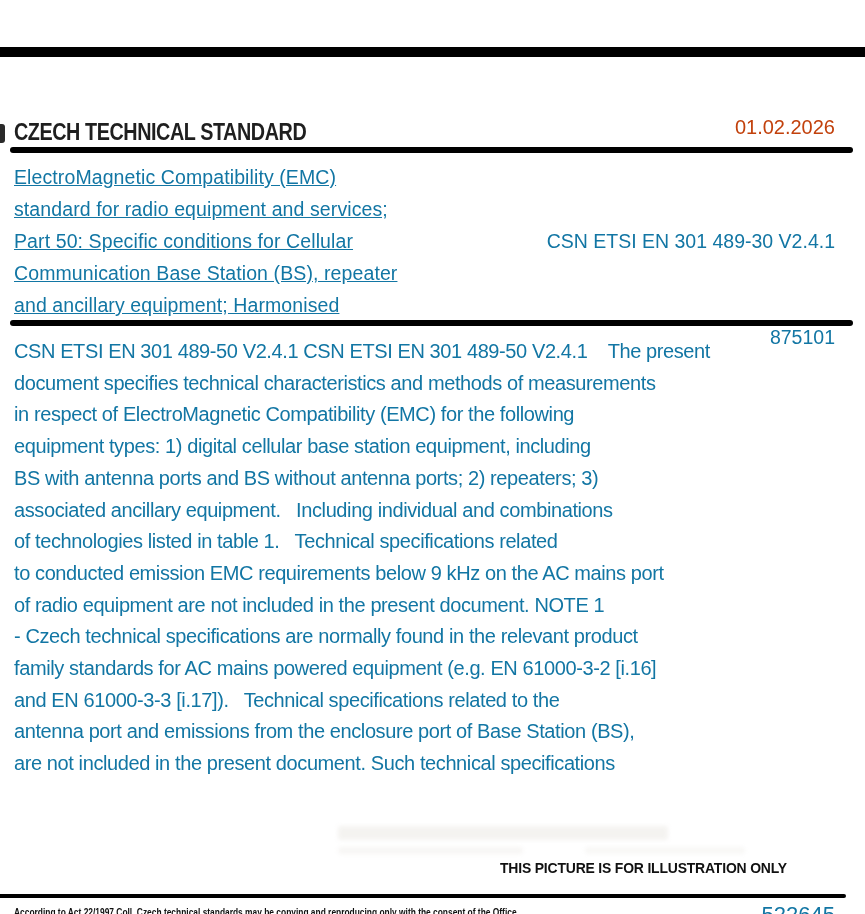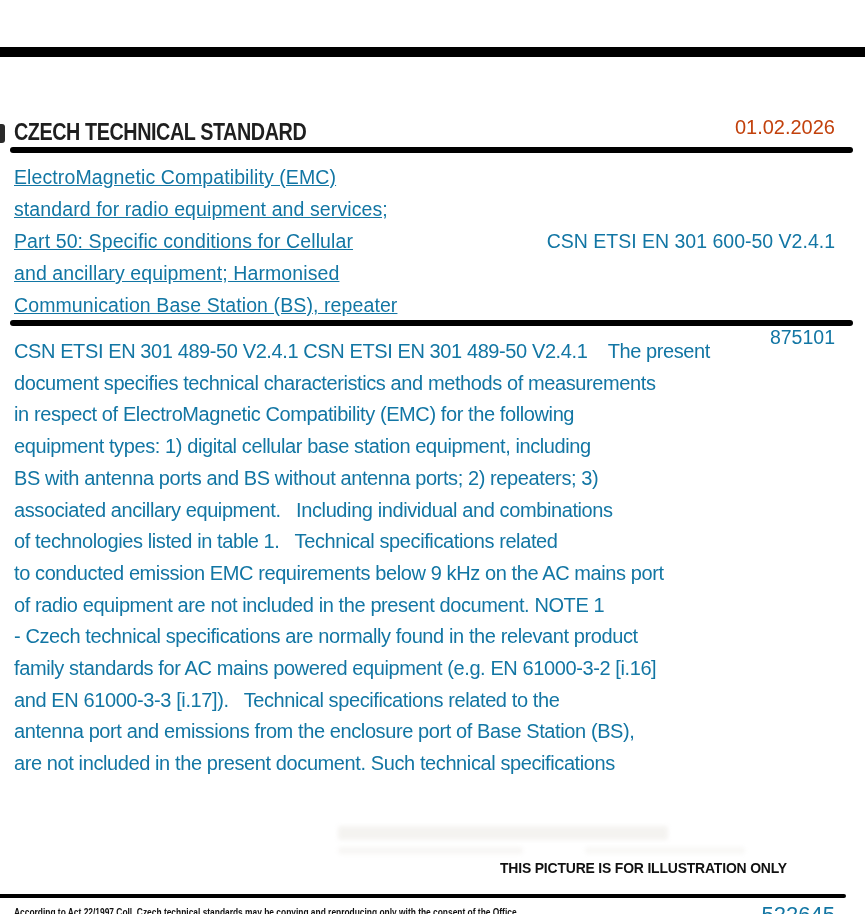--- a/index.html
+++ b/index.html
@@ -174,26 +174,26 @@
 
   <div class="page-title">CZECH TECHNICAL STANDARD</div>
   <div class="issue-date">01.02.2026</div>
 
   <div class="rule-thick rule-1"></div>
 
   <div class="standard-title">
     <div>ElectroMagnetic Compatibility (EMC)</div>
     <div>standard for radio equipment and services;</div>
     <div>Part 50: Specific conditions for Cellular</div>
+    <div>Communication Base Station (BS), repeater</div>
     <div>and ancillary equipment; Harmonised</div>
-    <div>Communication Base Station (BS), repeater</div>
   </div>
 
   <div class="standard-refs">
-    <div>CSN ETSI EN 301 600-50 V2.4.1</div>
+    <div>CSN ETSI EN 301 489-30 V2.4.1</div>
     <div>875101</div>
   </div>
 
   <div class="rule-thick rule-2"></div>
 
   <div class="abstract">
     <div>CSN ETSI EN 301 489-50 V2.4.1 CSN ETSI EN 301 489-50 V2.4.1    The present</div>
     <div>document specifies technical characteristics and methods of measurements</div>
     <div>in respect of ElectroMagnetic Compatibility (EMC) for the following</div>
     <div>equipment types: 1) digital cellular base station equipment, including</div>

